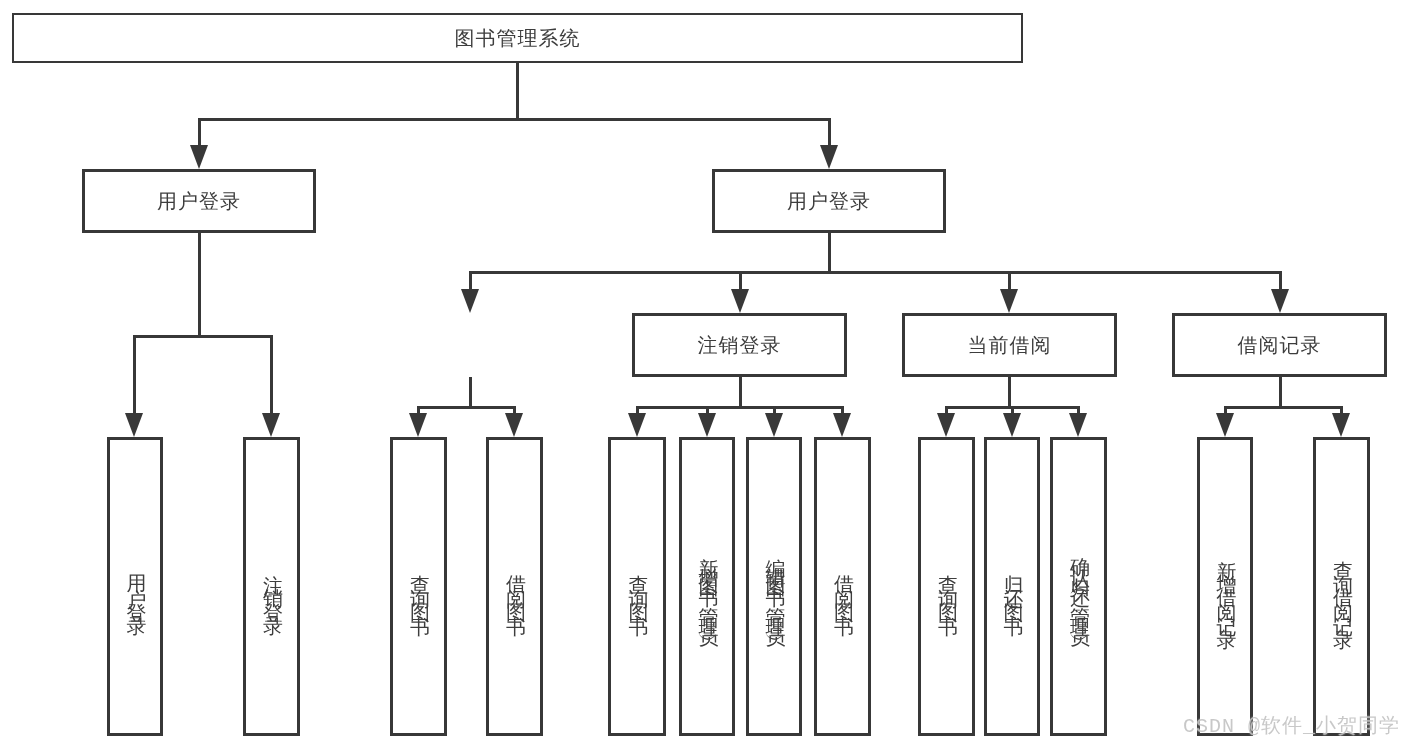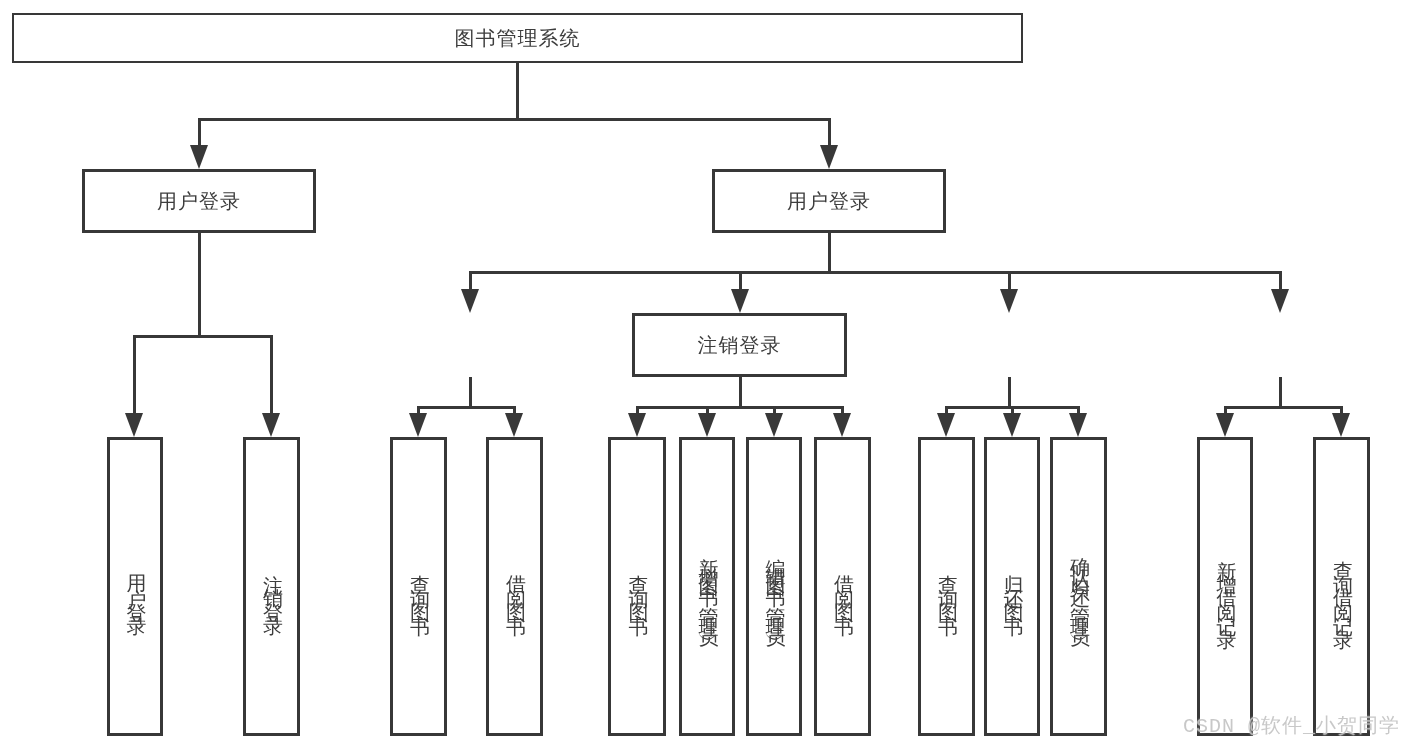--- a/index.html
+++ b/index.html
@@ -95,20 +95,26 @@
   <div class="vl" style="left:739px;top:271px;height:20px"></div>
   <div class="ar" style="left:731px;top:289px"></div>
   <div class="vl" style="left:1008px;top:271px;height:20px"></div>
   <div class="ar" style="left:1000px;top:289px"></div>
   <div class="vl" style="left:1279px;top:271px;height:20px"></div>
   <div class="ar" style="left:1271px;top:289px"></div>
 
   <div class="box" style="left:632px;top:313px;width:215px;height:64px">
     <span class="hlabel">注销登录</span>
   </div>
+  <div class="box" style="left:902px;top:313px;width:215px;height:64px">
+    <span class="hlabel">当前借阅</span>
+  </div>
+  <div class="box" style="left:1172px;top:313px;width:215px;height:64px">
+    <span class="hlabel">借阅记录</span>
+  </div>
 
   <div class="vl" style="left:469px;top:377px;height:32px"></div>
   <div class="vl" style="left:739px;top:377px;height:32px"></div>
   <div class="vl" style="left:1008px;top:377px;height:32px"></div>
   <div class="vl" style="left:1279px;top:377px;height:32px"></div>
 
   <div class="hl" style="left:417px;top:406px;width:98px"></div>
   <div class="hl" style="left:636px;top:406px;width:207px"></div>
   <div class="hl" style="left:945px;top:406px;width:134px"></div>
   <div class="hl" style="left:1224px;top:406px;width:118px"></div>

